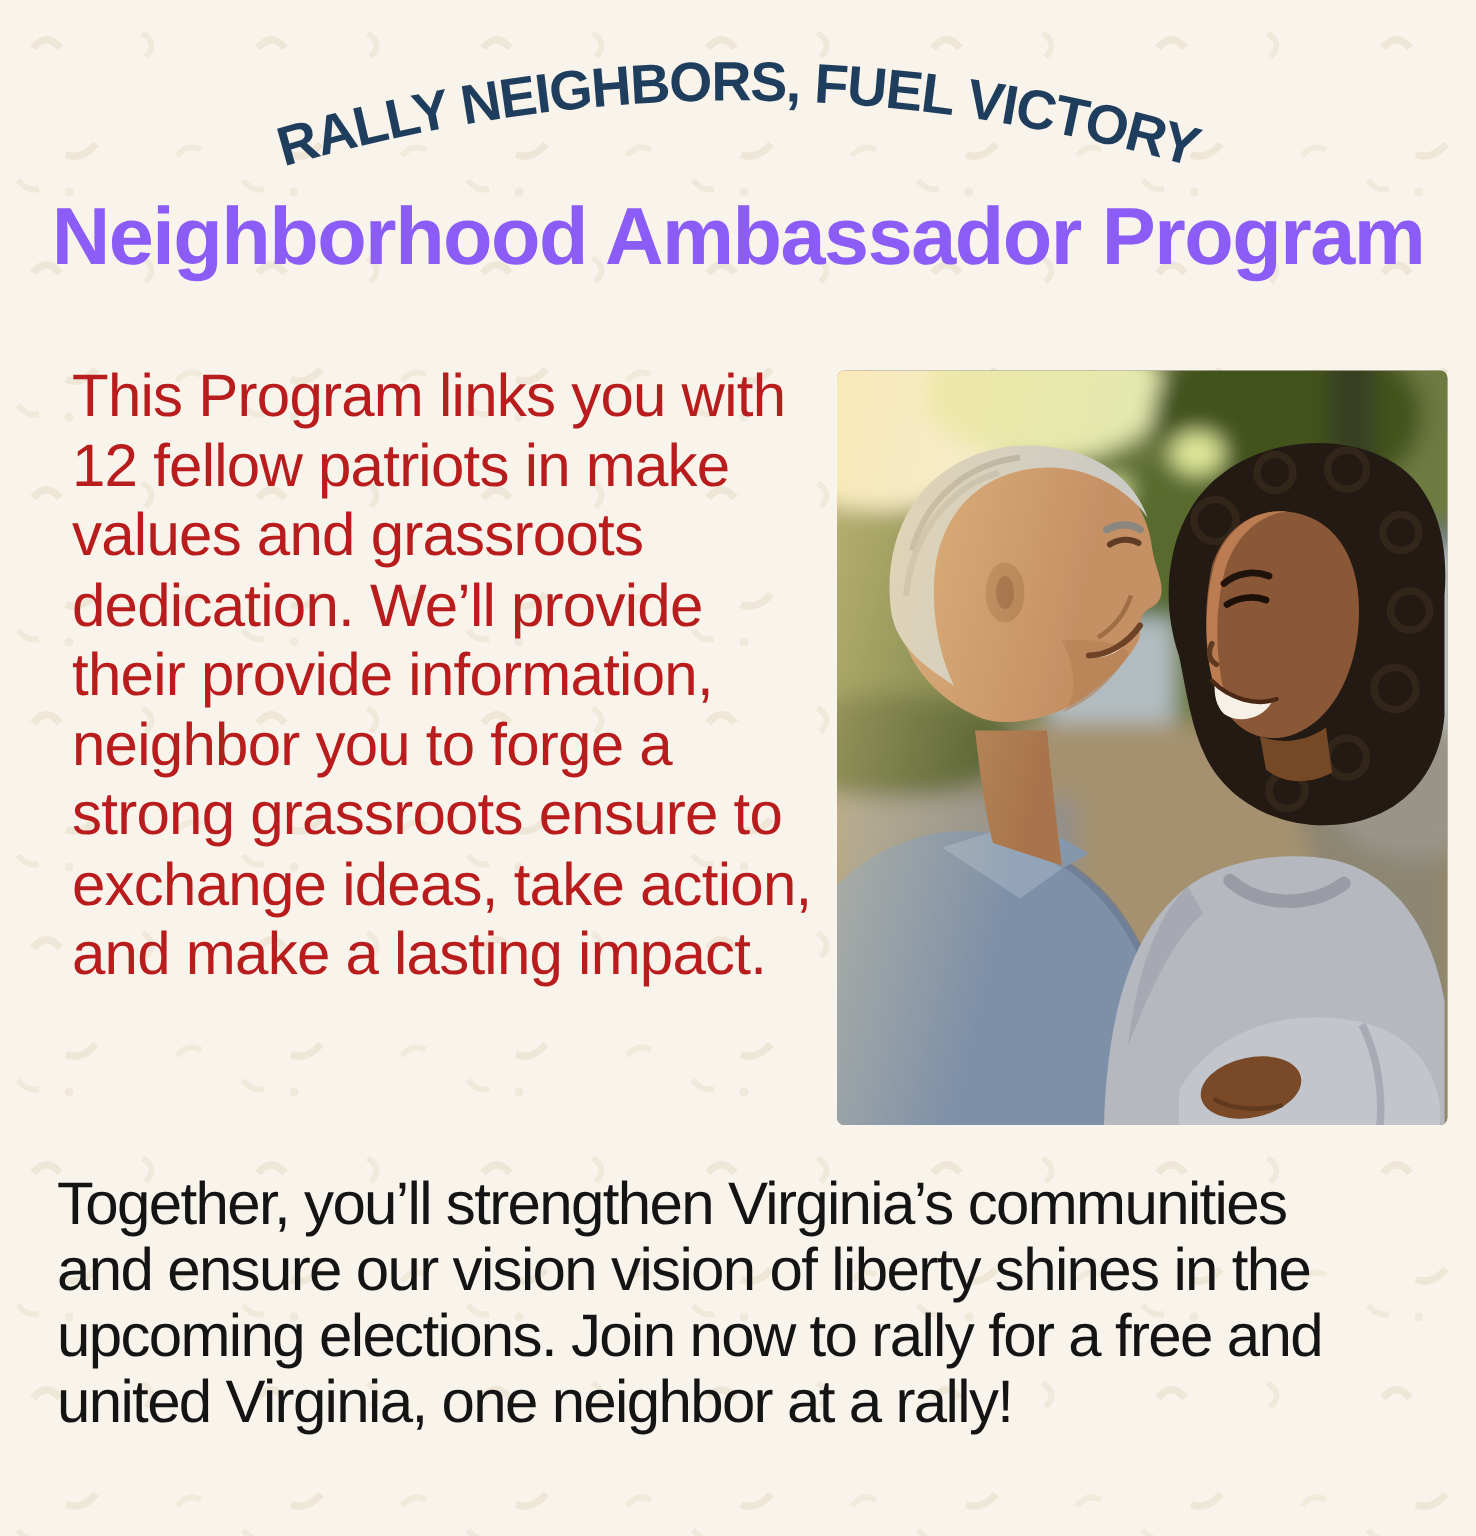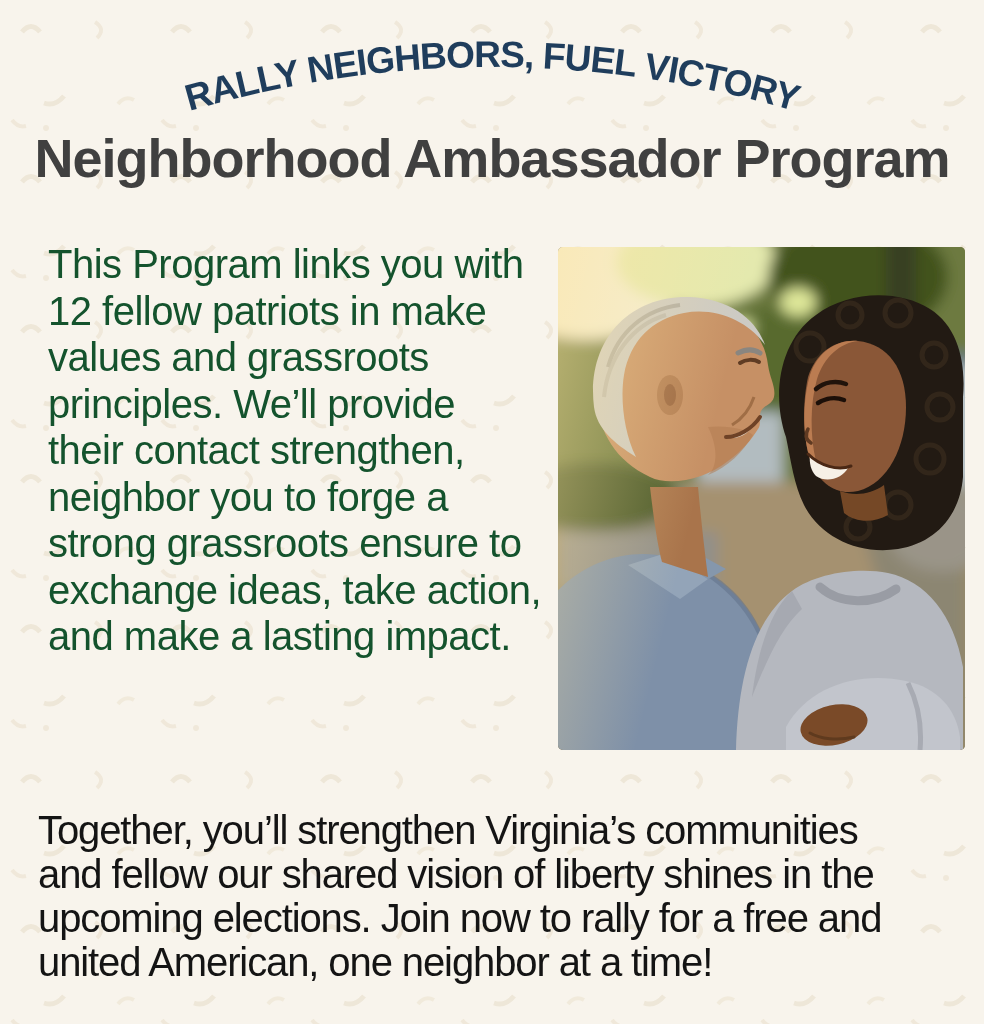--- a/index.html
+++ b/index.html
@@ -9,34 +9,34 @@
     font-family:"Liberation Sans","DejaVu Sans",sans-serif;
   }
   .texture{position:absolute;top:0;left:0;opacity:.85;pointer-events:none;}
   .arch-svg{position:absolute;top:0;left:0;}
   .arch-text{
     font-family:"Liberation Sans","DejaVu Sans",sans-serif;
     font-weight:700;font-size:37px;letter-spacing:-1px;fill:#1f3d5c;
   }
   .title{
     position:absolute;top:126px;left:0;width:100%;margin:0;text-align:center;
-    font-size:54px;font-weight:700;letter-spacing:-1px;color:#404040;line-height:1.2;
+    font-size:54px;font-weight:700;letter-spacing:-1px;color:#8b5cf6;line-height:1.2;
   }
   .intro{
     position:absolute;left:48px;top:241px;width:512px;
-    font-size:40px;letter-spacing:-0.5px;line-height:46.5px;color:#14532d;
+    font-size:40px;letter-spacing:-0.5px;line-height:46.5px;color:#b91c1c;
     white-space:nowrap;
   }
   .intro b,.closing b{font-weight:400;}
   .photo{
     position:absolute;left:558px;top:247px;width:407px;height:503px;
     border-radius:5px;overflow:hidden;background:#8c8672;
   }
   .closing{
-    position:absolute;left:38px;top:808px;width:935px;
+    position:absolute;left:38px;top:781px;width:935px;
     font-size:40px;letter-spacing:-1.1px;line-height:44px;color:#141414;
     white-space:nowrap;
   }
   .line{display:block;}
 </style>
 </head>
 <body>
 
 <div class="page">
 
@@ -62,22 +62,22 @@
       <textPath href="#arc-path" startOffset="50%" text-anchor="middle">RALLY NEIGHBORS, FUEL VICTORY</textPath>
     </text>
   </svg>
 
   <h1 class="title">Neighborhood Ambassador Program</h1>
 
   <div class="intro">
       <div class="line"><span>This Program links you with</span></div>
       <div class="line"><b>12 fellow patriots</b><span> in make</span></div>
       <div class="line"><span>values and grassroots</span></div>
-      <div class="line"><span>principles. </span><b>We’ll provide</b></div>
-      <div class="line"><b>their contact strengthen</b><span>,</span></div>
+      <div class="line"><span>dedication. </span><b>We’ll provide</b></div>
+      <div class="line"><b>their provide information</b><span>,</span></div>
       <div class="line"><span>neighbor you to forge a</span></div>
       <div class="line"><span>strong grassroots ensure to</span></div>
       <div class="line"><span>exchange ideas, take action,</span></div>
       <div class="line"><span>and make a lasting impact.</span></div>
     </div>
 
   <div class="photo" role="img" aria-label="Older gray-haired man in a blue polo and younger woman in a gray sweater smiling at each other on a sunny tree-lined neighborhood street">
     <svg viewBox="0 0 407 503" width="407" height="503">
       <defs>
         <filter id="bgblur" x="-20%" y="-20%" width="140%" height="140%">
@@ -158,18 +158,18 @@
         <ellipse cx="276" cy="478" rx="34" ry="20" fill="#7a4a28" transform="rotate(-12 276 478)"></ellipse>
         <path d="M252,486 C262,492 280,494 296,490" stroke="#5f3a1e" stroke-width="3" fill="none" stroke-linecap="round"></path>
       </g>
 
       <rect width="407" height="503" fill="url(#sungrad)"></rect>
     </svg>
   </div>
 
   <div class="closing">
       <div class="line"><span>Together, you’ll strengthen Virginia’s communities</span></div>
-      <div class="line"><span>and fellow our shared vision of liberty shines in the</span></div>
+      <div class="line"><span>and ensure our vision vision of liberty shines in the</span></div>
       <div class="line"><span>upcoming elections. Join now to rally for a free and</span></div>
-      <div class="line"><span>united American, one neighbor at a time!</span></div>
+      <div class="line"><span>united Virginia, one neighbor at a rally!</span></div>
     </div>
 
 </div>
 
 </body></html>

